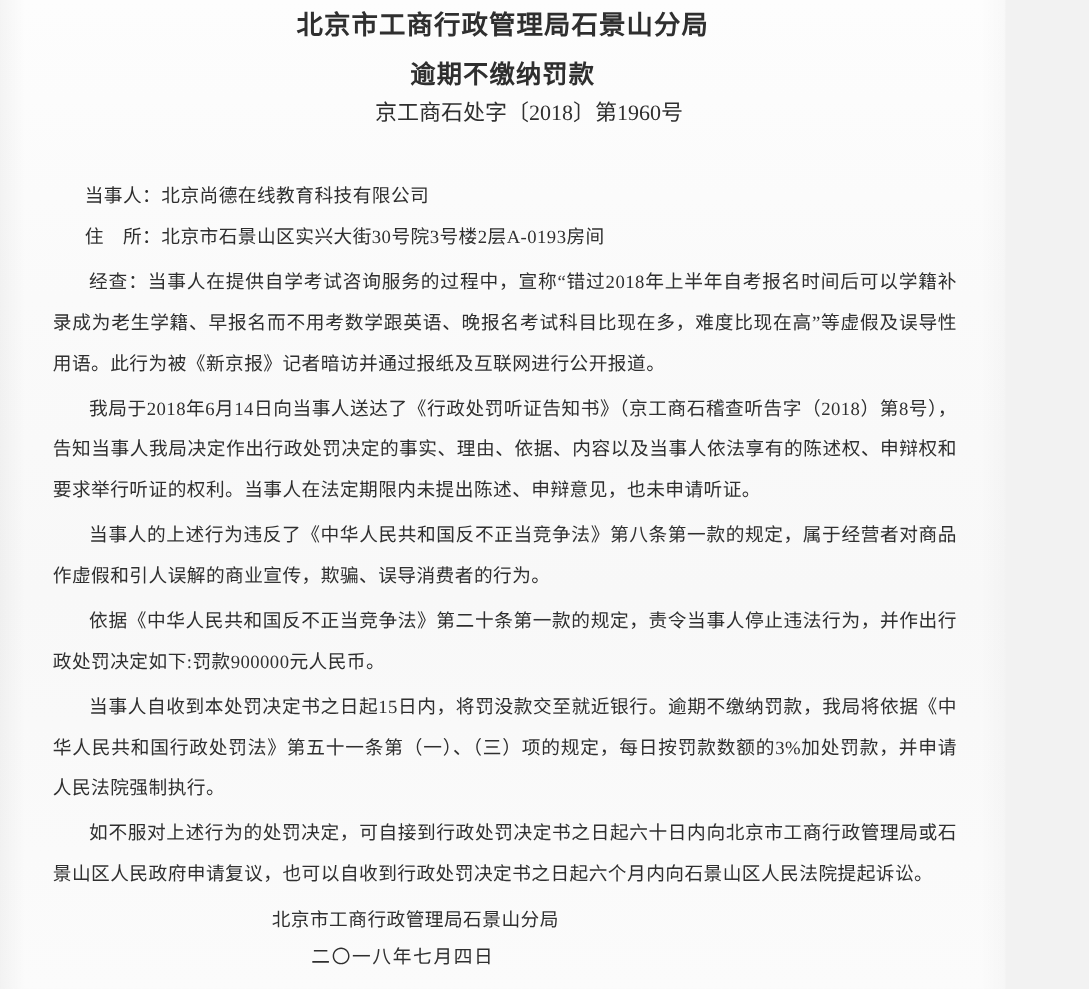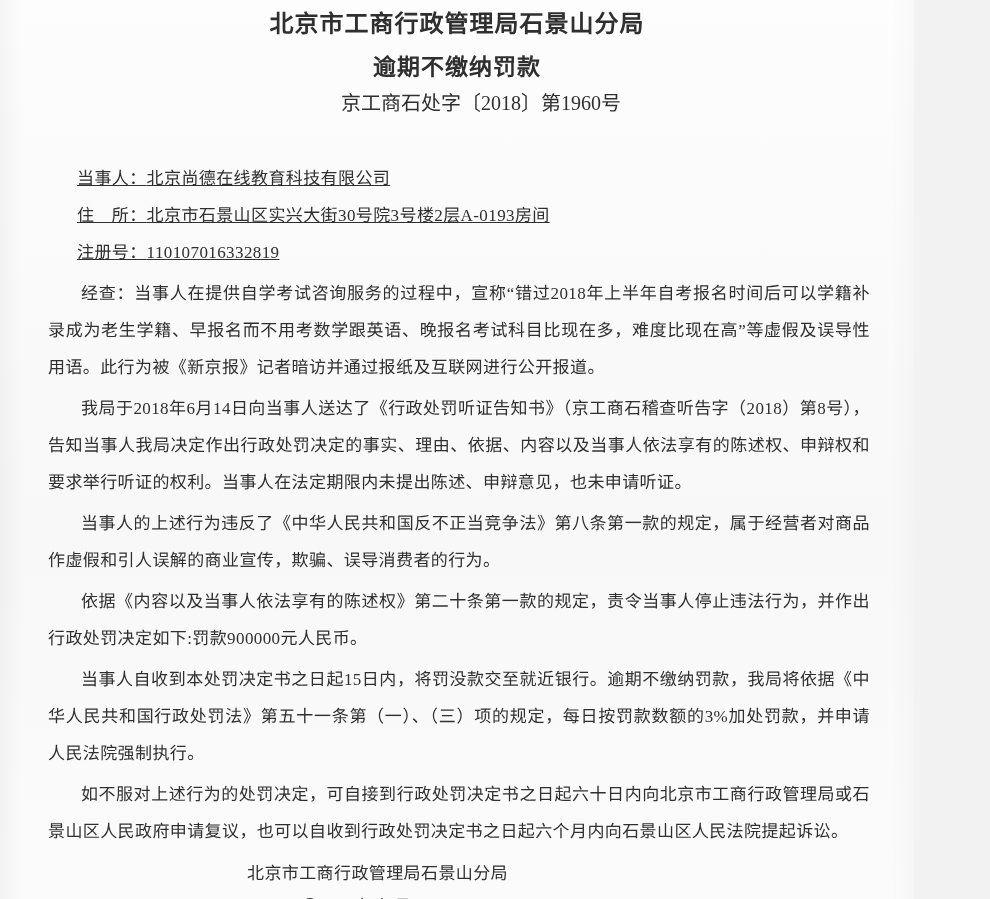--- a/index.html
+++ b/index.html
@@ -49,21 +49,20 @@
   }
   .content {
     margin: 44px 40px 0 44px;
     font-size: 17px;
     letter-spacing: 0.4px;
   }
   .field {
     line-height: 37px;
     padding-left: 33px;
     white-space: nowrap;
-    text-decoration: underline;
   }
   .field .field-label {
     display: inline;
   }
   .field .field-value {
     display: inline;
   }
   .body-para {
     margin: 4px;
     text-indent: 33px;
@@ -100,28 +99,25 @@
   </div>
 
   <div class="content">
 
     <div class="field">
       <span class="field-label">当事人：</span><span class="field-value">北京尚德在线教育科技有限公司</span>
     </div>
     <div class="field">
       <span class="field-label">住　所：</span><span class="field-value">北京市石景山区实兴大街30号院3号楼2层A-0193房间</span>
     </div>
-    <div class="field">
-      <span class="field-label">注册号：</span><span class="field-value">110107016332819</span>
-    </div>
 
     <p class="body-para">经查：当事人在提供自学考试咨询服务的过程中，宣称“错过2018年上半年自考报名时间后可以学籍补录成为老生学籍、早报名而不用考数学跟英语、晚报名考试科目比现在多，难度比现在高”等虚假及误导性用语。此行为被《新京报》记者暗访并通过报纸及互联网进行公开报道。</p>
     <p class="body-para">我局于2018年6月14日向当事人送达了《行政处罚听证告知书》（京工商石稽查听告字（2018）第8号），告知当事人我局决定作出行政处罚决定的事实、理由、依据、内容以及当事人依法享有的陈述权、申辩权和要求举行听证的权利。当事人在法定期限内未提出陈述、申辩意见，也未申请听证。</p>
     <p class="body-para">当事人的上述行为违反了《中华人民共和国反不正当竞争法》第八条第一款的规定，属于经营者对商品作虚假和引人误解的商业宣传，欺骗、误导消费者的行为。</p>
-    <p class="body-para">依据《内容以及当事人依法享有的陈述权》第二十条第一款的规定，责令当事人停止违法行为，并作出行政处罚决定如下:罚款900000元人民币。</p>
+    <p class="body-para">依据《中华人民共和国反不正当竞争法》第二十条第一款的规定，责令当事人停止违法行为，并作出行政处罚决定如下:罚款900000元人民币。</p>
     <p class="body-para">当事人自收到本处罚决定书之日起15日内，将罚没款交至就近银行。逾期不缴纳罚款，我局将依据《中华人民共和国行政处罚法》第五十一条第（一）、（三）项的规定，每日按罚款数额的3%加处罚款，并申请人民法院强制执行。</p>
     <p class="body-para">如不服对上述行为的处罚决定，可自接到行政处罚决定书之日起六十日内向北京市工商行政管理局或石景山区人民政府申请复议，也可以自收到行政处罚决定书之日起六个月内向石景山区人民法院提起诉讼。</p>
 
     <div class="signature-block">
       <div class="signature-line">北京市工商行政管理局石景山分局</div>
       <div class="date-line">二〇一八年七月四日</div>
     </div>
 
   </div>
 

